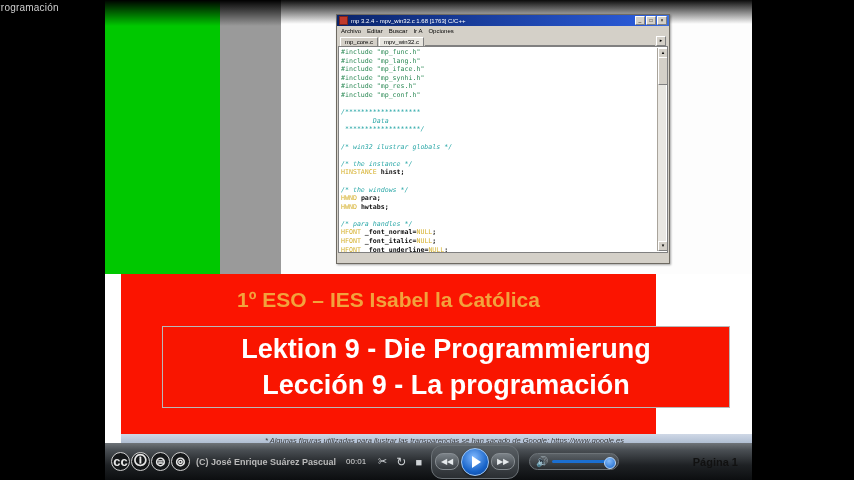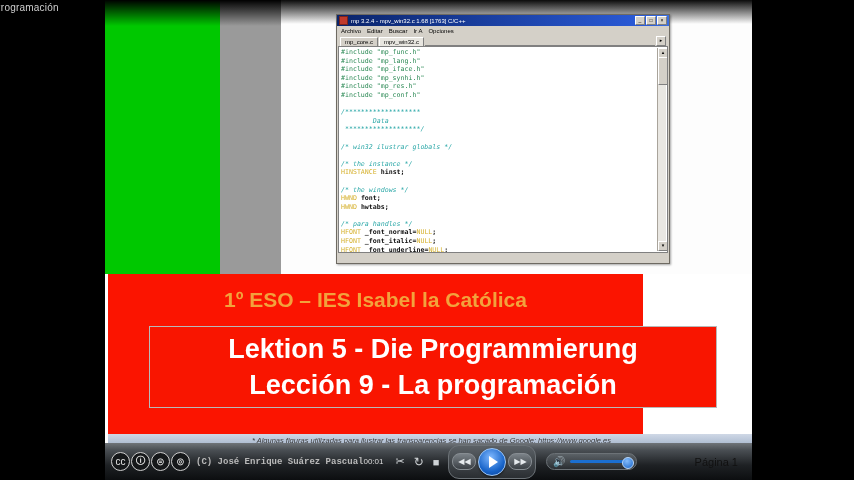--- a/index.html
+++ b/index.html
@@ -52,61 +52,61 @@
   .code .typ{color:#d6b12e;}
   .code .nul{color:#d6b12e;margin-top:8px;}
   .code .id{color:#111;font-weight:bold;margin-top:44px;}
   .vscroll{position:absolute;right:1px;top:1px;bottom:1px;width:8px;background:#e9e7e2;border-left:1px solid #a9a49b;}
   .vthumb{position:absolute;top:0;left:0;width:100%;height:26px;background:#d4d0c8;border:1px solid #808080;
     border-top-color:#fff;border-left-color:#fff;}
   .vbtn{position:absolute;left:0;width:100%;height:8px;background:#d4d0c8;border:1px solid #808080;
     border-top-color:#fff;border-left-color:#fff;font-size:5px;line-height:6px;text-align:center;}
 
   
-  .red-band{position:absolute;left:3px;top:274px;width:535px;height:169px;background:#fb1400;}
+  .red-band{position:absolute;left:16px;top:274px;width:535px;height:169px;background:#fb1400;}
   .subtitle{position:absolute;left:0;top:14px;width:100%;text-align:center;color:#f2a23c;
     font-size:21px;font-weight:bold;}
   .title-box{position:absolute;left:41px;top:52px;width:566px;height:80px;
     background:#f91500;border:1.5px solid #b8b8b8;display:flex;flex-direction:column;
     align-items:center;justify-content:center;}
   .title-line{color:#fff;font-size:27px;font-weight:bold;line-height:36px;white-space:nowrap;}
   .footnote-bar{position:absolute;left:0;top:160px;width:647px;height:14px;
     background:linear-gradient(to bottom,#cfd8e6,#9fb0c8);}
   .footnote{position:absolute;left:0;top:0;width:100%;text-align:center;color:#3a3a3a;
     font-size:7.5px;font-style:italic;line-height:14px;white-space:nowrap;}
 
   
   .player{position:absolute;left:105px;top:443px;width:647px;height:37px;
     background:linear-gradient(to bottom,#6f7479 0%,#4b5055 18%,#1e2124 60%,#0c0e10 100%);
     display:flex;align-items:center;}
   .cc-group{display:flex;align-items:center;gap:1px;margin-left:6px;}
   .cc-badge{width:17px;height:17px;border-radius:50%;border:1.6px solid #cfcfcf;
-    display:flex;align-items:center;justify-content:center;color:#e8e8e8;font-size:10px;font-weight:normal;
+    display:flex;align-items:center;justify-content:center;color:#e8e8e8;font-size:13px;font-weight:bold;
     background:#16181a;}
-  .author{color:#b9b9b9;font-size:9px;margin-left:6px;white-space:nowrap;font-weight:bold;font-family:Liberation Mono, monospace;}
-  .time{color:#dcdcdc;font-size:8px;margin-left:0;white-space:nowrap;}
+  .author{color:#b9b9b9;font-size:9px;margin-left:6px;white-space:nowrap;font-weight:bold;}
+  .time{color:#dcdcdc;font-size:8px;margin-left:10px;white-space:nowrap;}
   .ctrl-group{display:flex;align-items:center;gap:9px;margin-left:12px;}
   .ctrl{color:#cfd3d6;display:flex;align-items:center;justify-content:center;}
   .pill{display:flex;align-items:center;gap:2px;background:linear-gradient(to bottom,#5b6166,#2a2e32);
     border:1px solid #6c7277;border-radius:11px;padding:2px 3px;}
   .pill-btn{width:22px;height:15px;border-radius:8px;background:linear-gradient(to bottom,#7b8288,#3b4045);
     border:1px solid #878d92;display:flex;align-items:center;justify-content:center;color:#e6eaed;font-size:8px;}
   .play-btn{width:26px;height:26px;border-radius:50%;
     background:radial-gradient(circle at 45% 32%,#7fb8ff,#1763c8 62%,#0b3f92);
     border:1px solid #9dc6f5;display:flex;align-items:center;justify-content:center;
     box-shadow:0 1px 2px rgba(0,0,0,.5);}
   .play-tri{width:0;height:0;border-left:9px solid #fff;border-top:6px solid transparent;
     border-bottom:6px solid transparent;margin-left:3px;}
   .vol-group{display:flex;align-items:center;gap:4px;margin-left:10px;
     background:linear-gradient(to bottom,#5b6166,#2a2e32);border:1px solid #6c7277;
     border-radius:11px;padding:2px 6px;}
   .vol-track{position:relative;width:60px;height:3px;background:#1b6fd1;border-radius:2px;}
   .vol-knob{position:absolute;right:-4px;top:-3.5px;width:10px;height:10px;border-radius:50%;
     background:radial-gradient(circle at 40% 30%,#86bdfb,#1763c8);border:1px solid #b9d8fb;}
-  .page-label{color:#111;font-size:11px;font-weight:normal;margin-left:auto;margin-right:14px;white-space:nowrap;}
+  .page-label{color:#111;font-size:11px;font-weight:bold;margin-left:auto;margin-right:14px;white-space:nowrap;}
 </style>
 </head>
 <body>
 
 <div class="screen">
 
   <div class="top-caption">Programación</div>
 
   <div class="stage">
 
@@ -157,41 +157,41 @@
 <span class="cmt">/*******************</span>
 <span class="cmt">        Data</span>
 <span class="cmt"> *******************/</span>
 
 <span class="cmt">/* win32 ilustrar globals */</span>
 
 <span class="cmt">/* the instance */</span>
 <span class="typ">HINSTANCE</span> <span class="id">hinst;</span>
 
 <span class="cmt">/* the windows */</span>
-<span class="typ">HWND</span> <span class="id">font;</span>
+<span class="typ">HWND</span> <span class="id">para;</span>
 <span class="typ">HWND</span> <span class="id">hwtabs;</span>
 
 <span class="cmt">/* para handles */</span>
 <span class="typ">HFONT</span> <span class="id">_font_normal=</span><span class="nul">NULL</span><span class="id">;</span>
 <span class="typ">HFONT</span> <span class="id">_font_italic=</span><span class="nul">NULL</span><span class="id">;</span>
 <span class="typ">HFONT</span> <span class="id">_font_underline=</span><span class="nul">NULL</span><span class="id">;</span>
 
 </div>
         <div class="vscroll">
           <div class="vbtn" style="top:0">▴</div>
           <div class="vthumb" style="top:9px"></div>
           <div class="vbtn" style="bottom:0">▾</div>
         </div>
       </div>
     </div>
 
     <div class="red-band">
       <div class="subtitle">1º ESO – IES Isabel la Católica</div>
       <div class="title-box">
-        <div class="title-line">Lektion 5 - Die Programmierung</div>
+        <div class="title-line">Lektion 9 - Die Programmierung</div>
         <div class="title-line">Lección 9 - La programación</div>
       </div>
       <div class="footnote-bar">
         <div class="footnote">* Algunas figuras utilizadas para ilustrar las transparencias se han sacado de Google: https://www.google.es</div>
       </div>
     </div>
   </div>
 
   <div class="player">
     <div class="cc-group">

